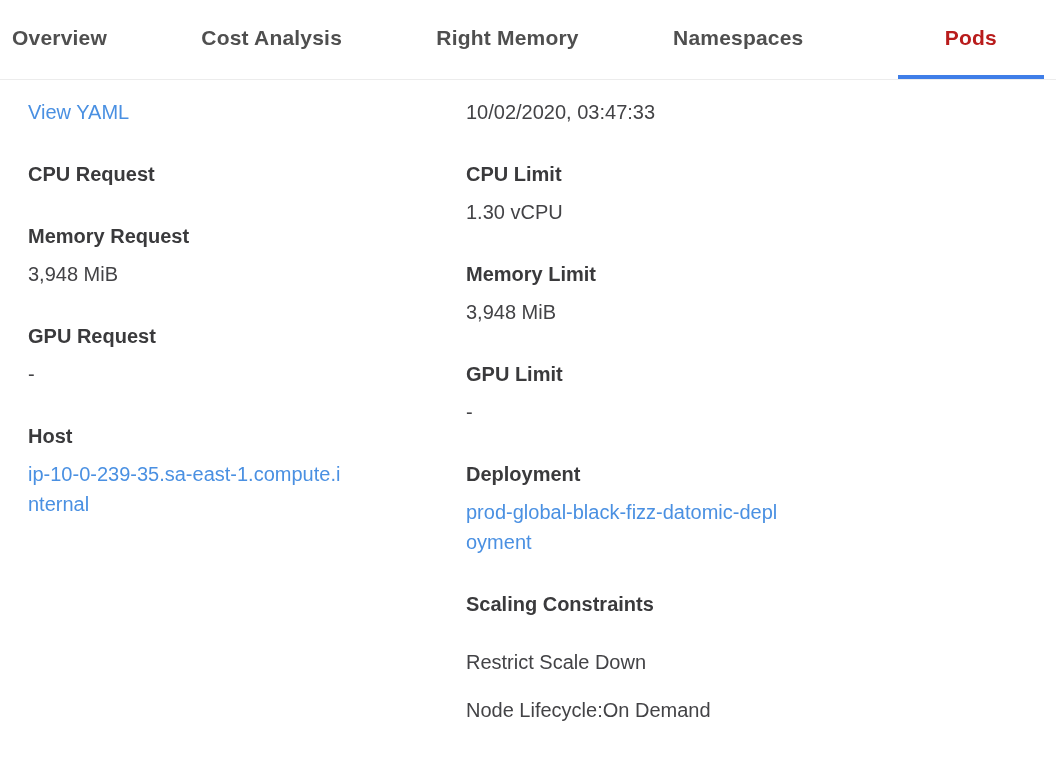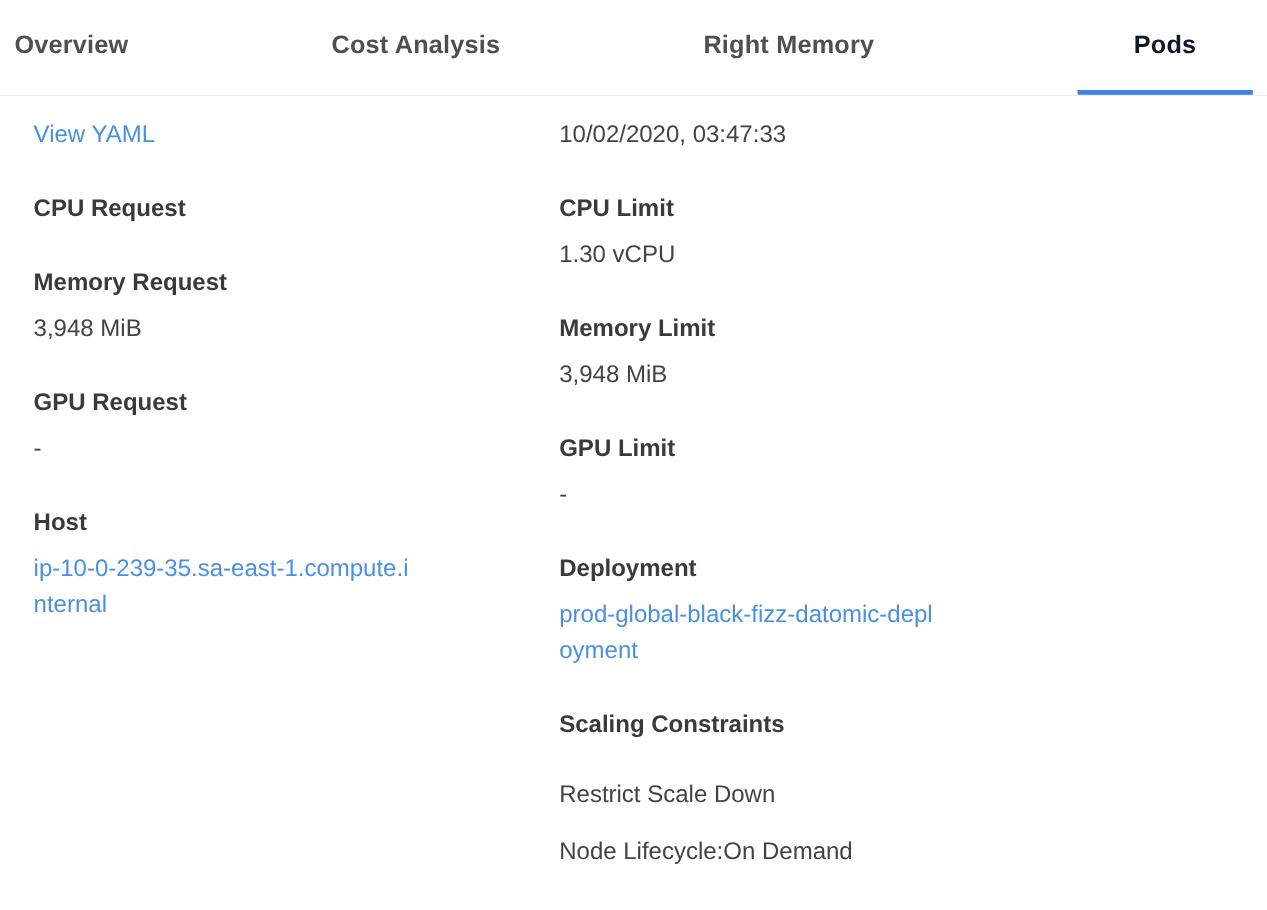--- a/index.html
+++ b/index.html
@@ -25,21 +25,21 @@
     align-items: center;
     font-size: 21px;
     font-weight: 600;
     color: #4f4f4f;
     letter-spacing: 0.2px;
     border-bottom: 4px solid transparent;
     cursor: pointer;
     white-space: nowrap;
   }
   .tab.active {
-    color: #0f172a;
+    color: #b91c1c;
     border-bottom-color: #3f7ee8;
     padding: 0 47px;
   }
 
   
   .content {
     display: grid;
     grid-template-columns: 438px 1fr;
     padding: 17px 38px 0 28px;
   }
@@ -71,20 +71,21 @@
   }
   .sc-item { margin-bottom: 18px; }
 </style>
 </head>
 <body>
 
 <div class="tabbar">
   <div class="tab">Overview</div>
   <div class="tab">Cost Analysis</div>
   <div class="tab">Right Memory</div>
+  <div class="tab">Namespaces</div>
   <div class="tab active">Pods</div>
 </div>
 
 <div class="content">
 
   <div>
     <div class="fgroup">
       <div class="fvalue link">View YAML</div>
     </div>
 

